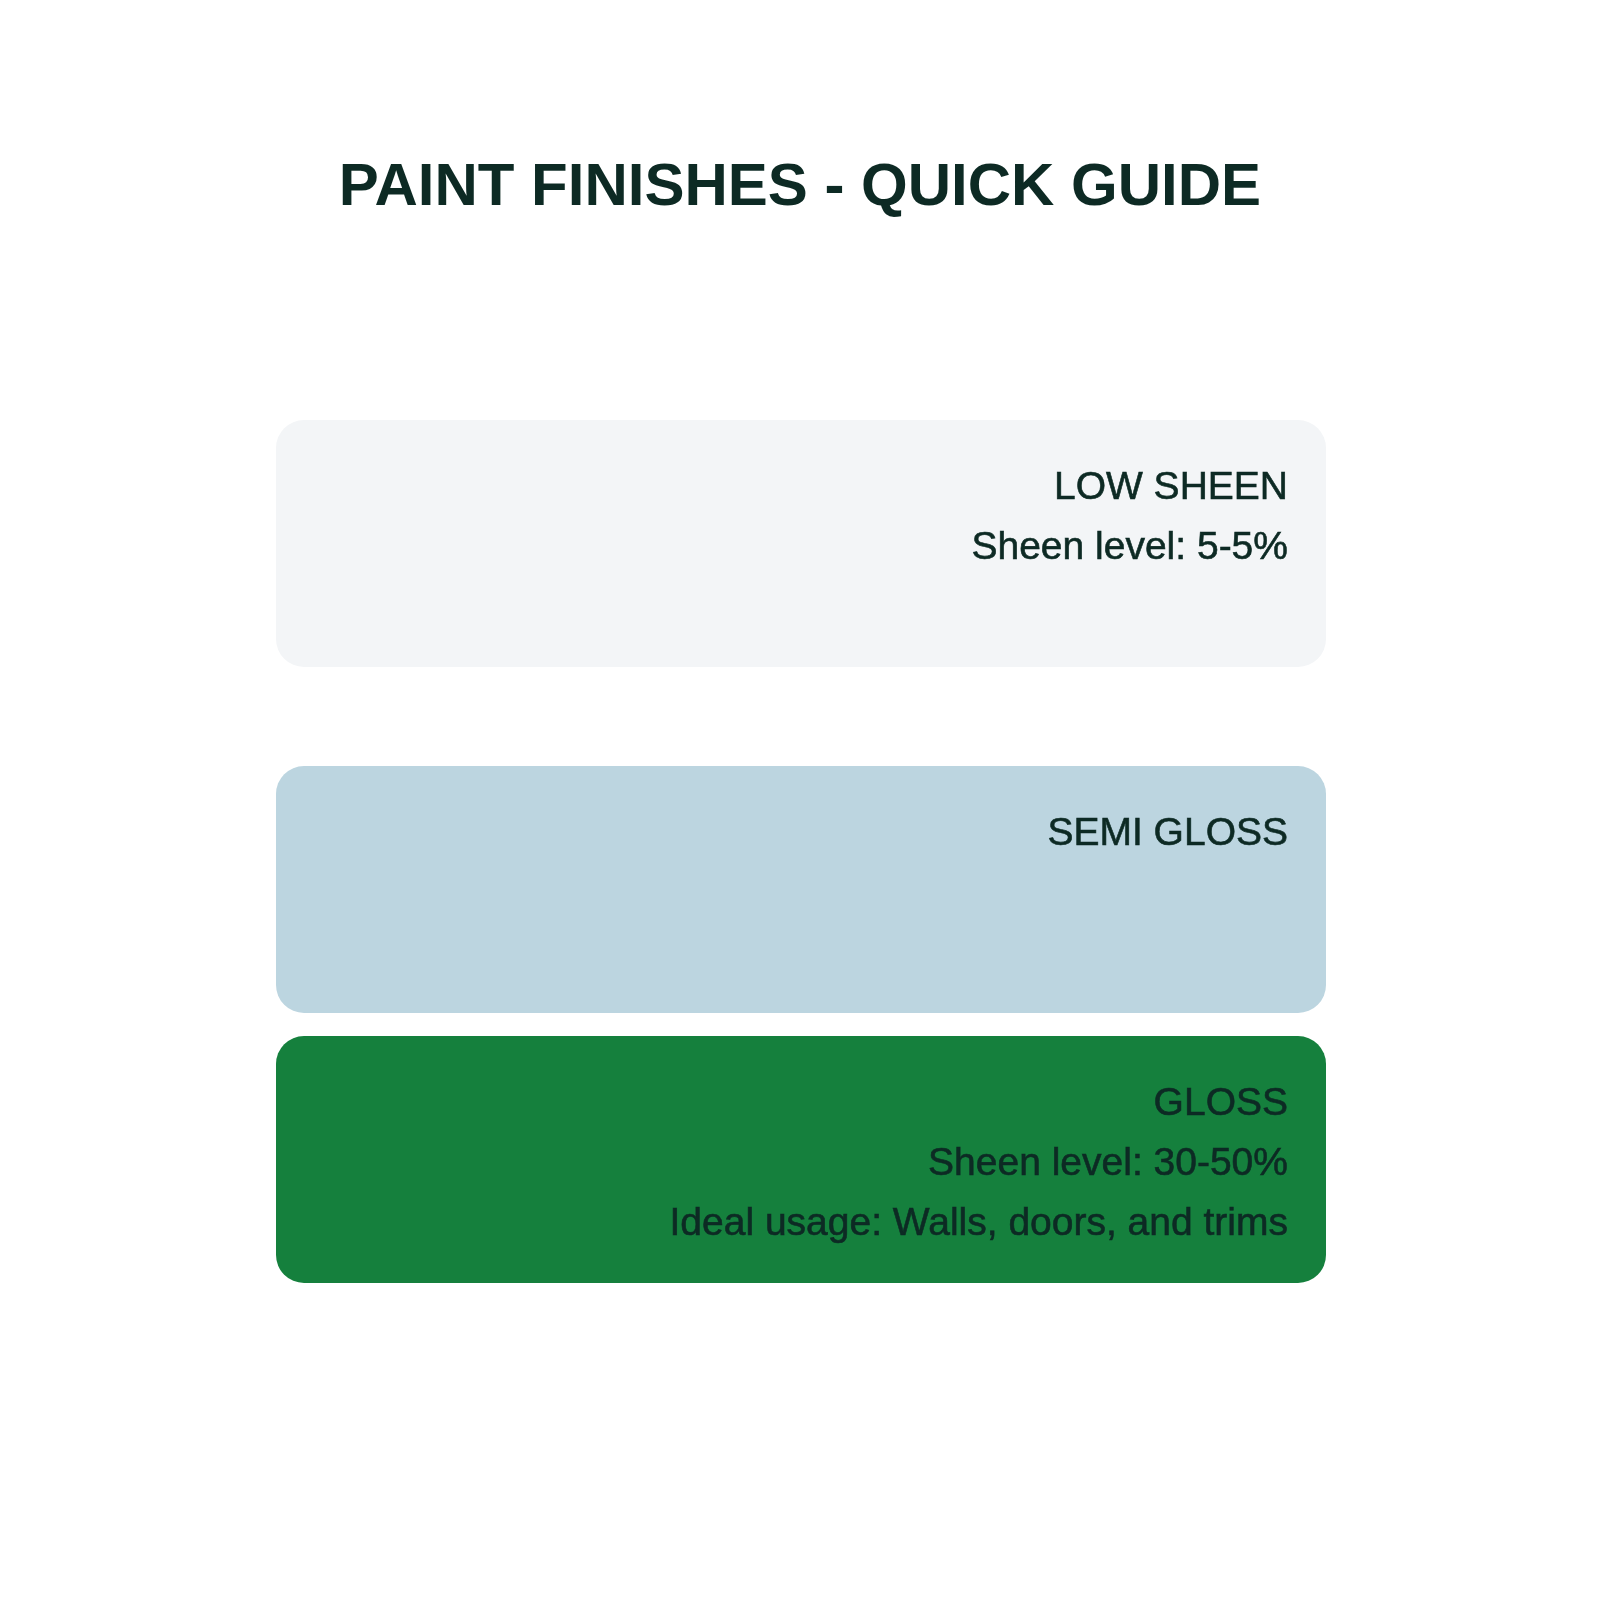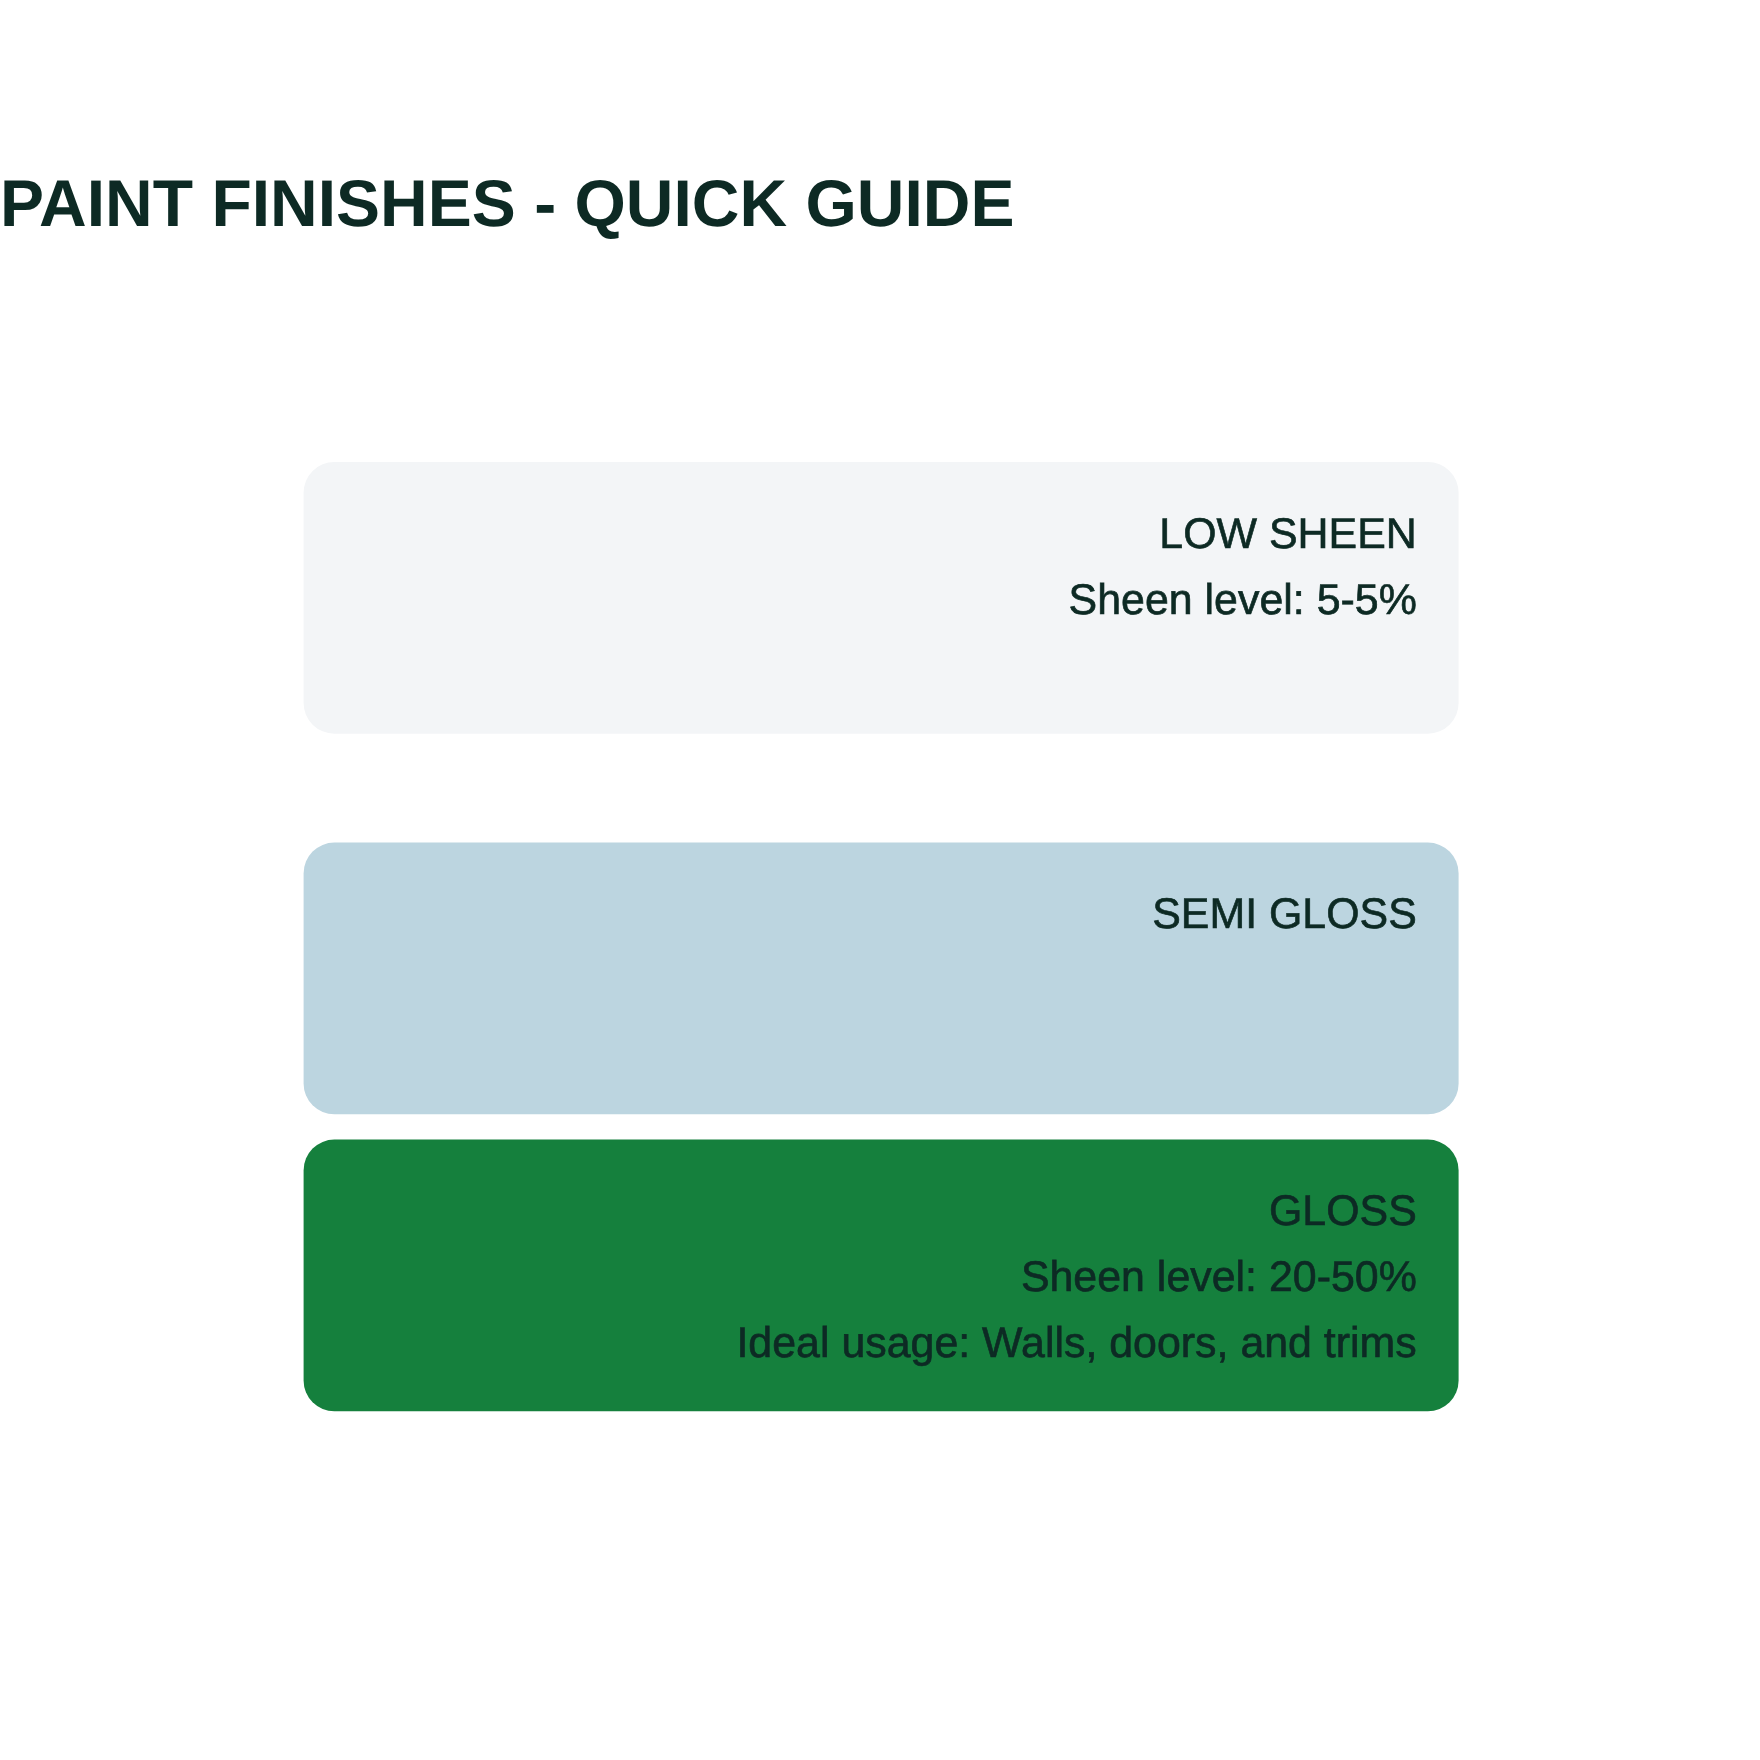--- a/index.html
+++ b/index.html
@@ -3,21 +3,21 @@
 <meta charset="utf-8">
 <style>
   html, body { margin: 0; padding: 0; }
   body {
     width: 1600px; height: 1600px; background: #ffffff;
     font-family: "Liberation Sans", sans-serif; color: #0d2a24;
     position: relative; overflow: hidden;
   }
   .title {
     position: absolute; top: 150px; left: 0; width: 1600px;
-    text-align: left; font-size: 60px; font-weight: 700;
+    text-align: center; font-size: 60px; font-weight: 700;
     letter-spacing: 0px; color: #0d2a24; margin: 0;
   }
   .card {
     position: absolute; left: 276px; width: 1050px; height: 247px;
     border-radius: 28px; box-sizing: border-box; padding: 36px 38px;
   }
   .card .line {
     font-size: 39px; line-height: 60px; white-space: nowrap;
     color: #0d2a24; font-weight: 400; text-align: right;
     -webkit-text-stroke: 0.6px #0d2a24;
@@ -32,15 +32,15 @@
   <div class="line">LOW SHEEN</div>
   <div class="line">Sheen level: 5-5%</div>
 </div>
 
 <div class="card" style="top:766px; background:#bcd5e0;">
   <div class="line">SEMI GLOSS</div>
 </div>
 
 <div class="card" style="top:1036px; background:#15803d;">
   <div class="line">GLOSS</div>
-  <div class="line">Sheen level: 20-50%</div>
+  <div class="line">Sheen level: 30-50%</div>
   <div class="line">Ideal usage: Walls, doors, and trims</div>
 </div>
 
 </body></html>

